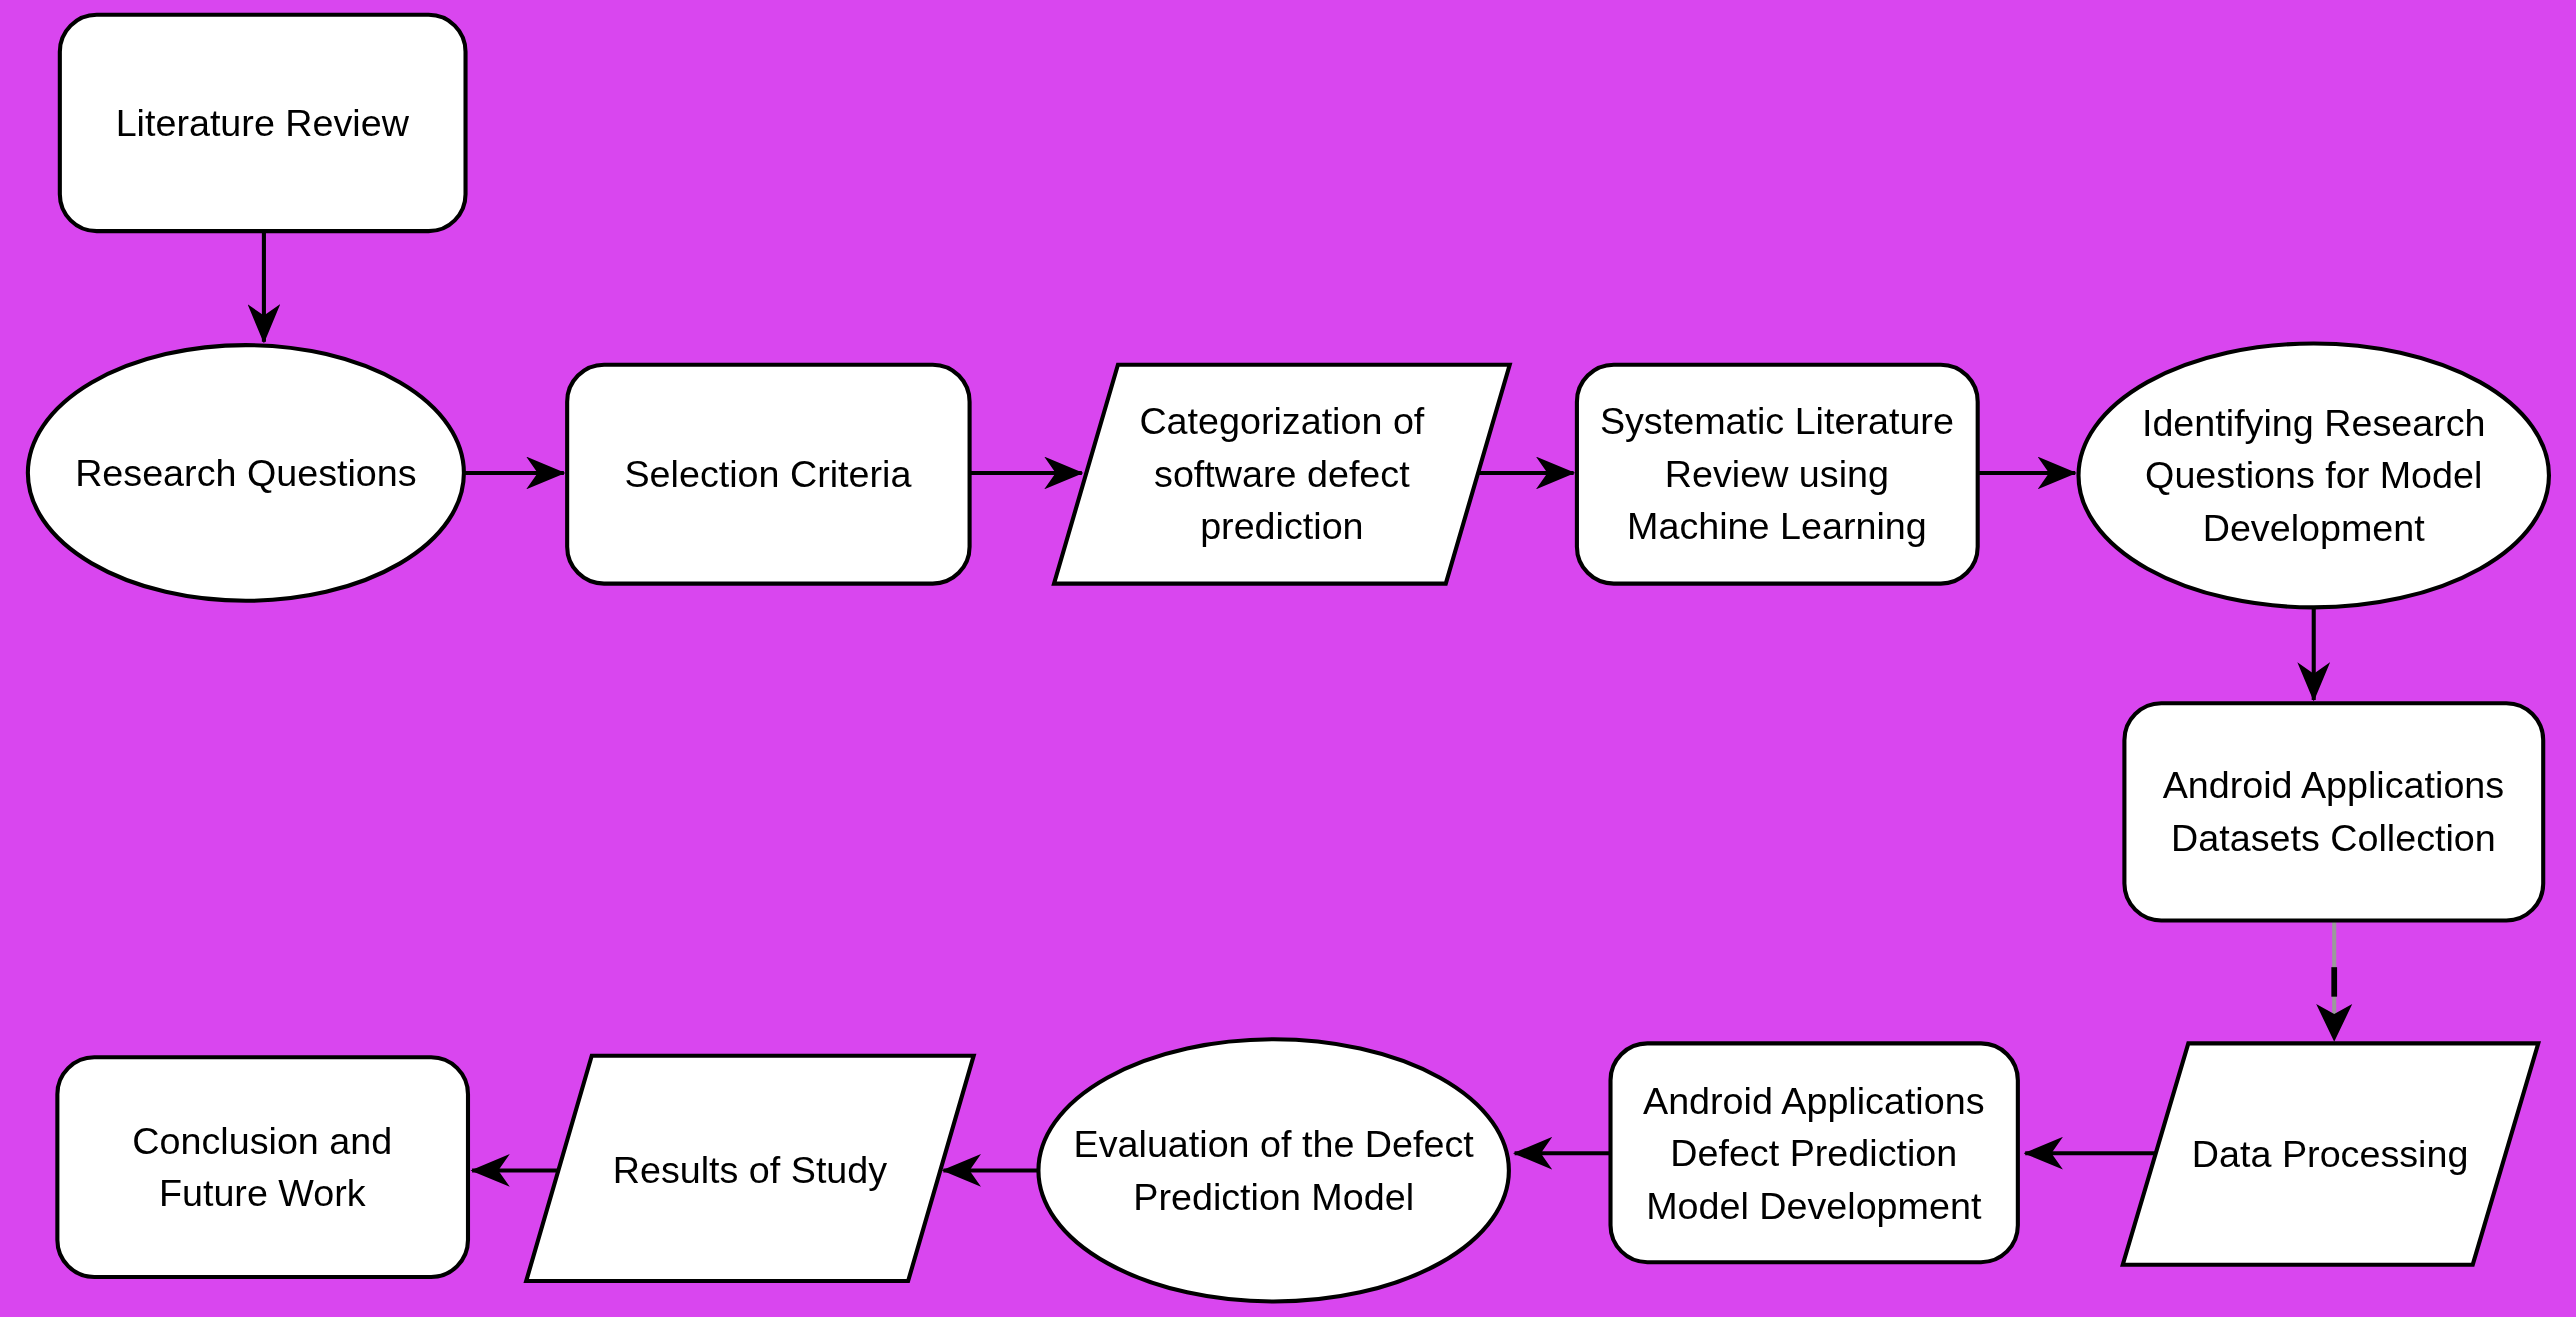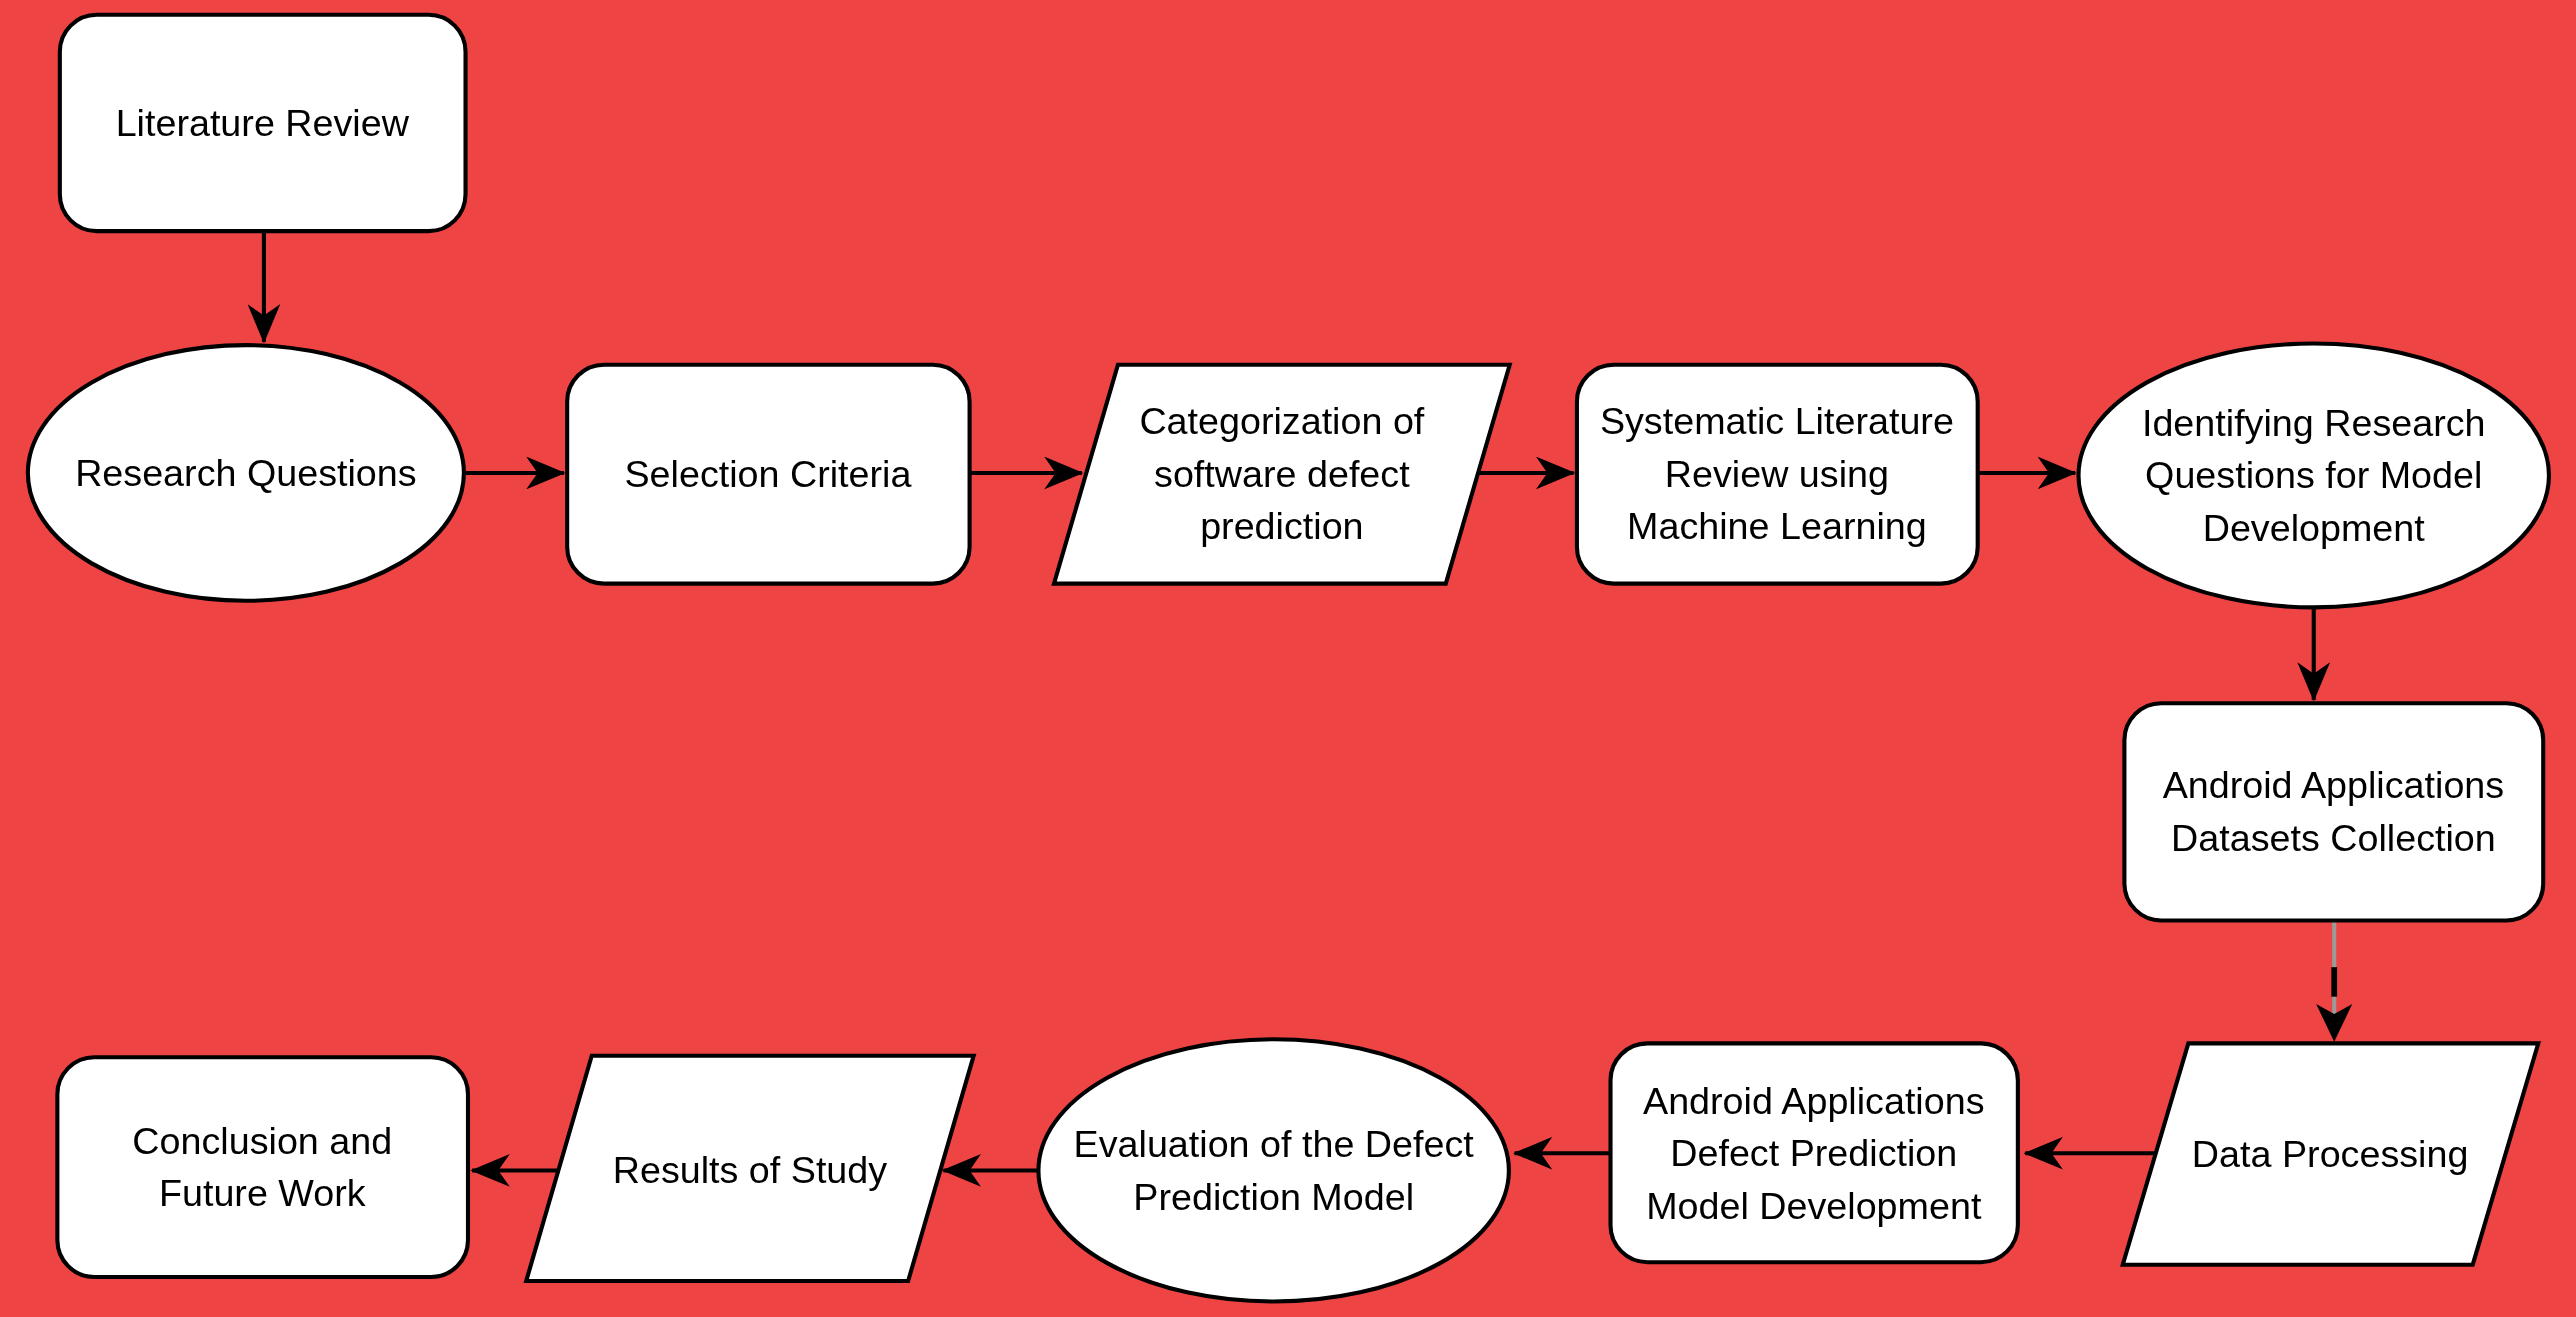--- a/index.html
+++ b/index.html
@@ -4,21 +4,21 @@
 <style>
   html, body {
     margin: 0;
     padding: 0;
     background: #ffffff;
   }
   .canvas {
     width: 2576px;
     height: 1318px;
     position: relative;
-    background: #ef4444;
+    background: #d946ef;
   }
   svg text {
     font-family: "Liberation Sans", "DejaVu Sans", sans-serif;
     font-size: 46px;
     fill: #000000;
     text-anchor: middle;
     dominant-baseline: central;
   }
   .shape {
     fill: #ffffff;

